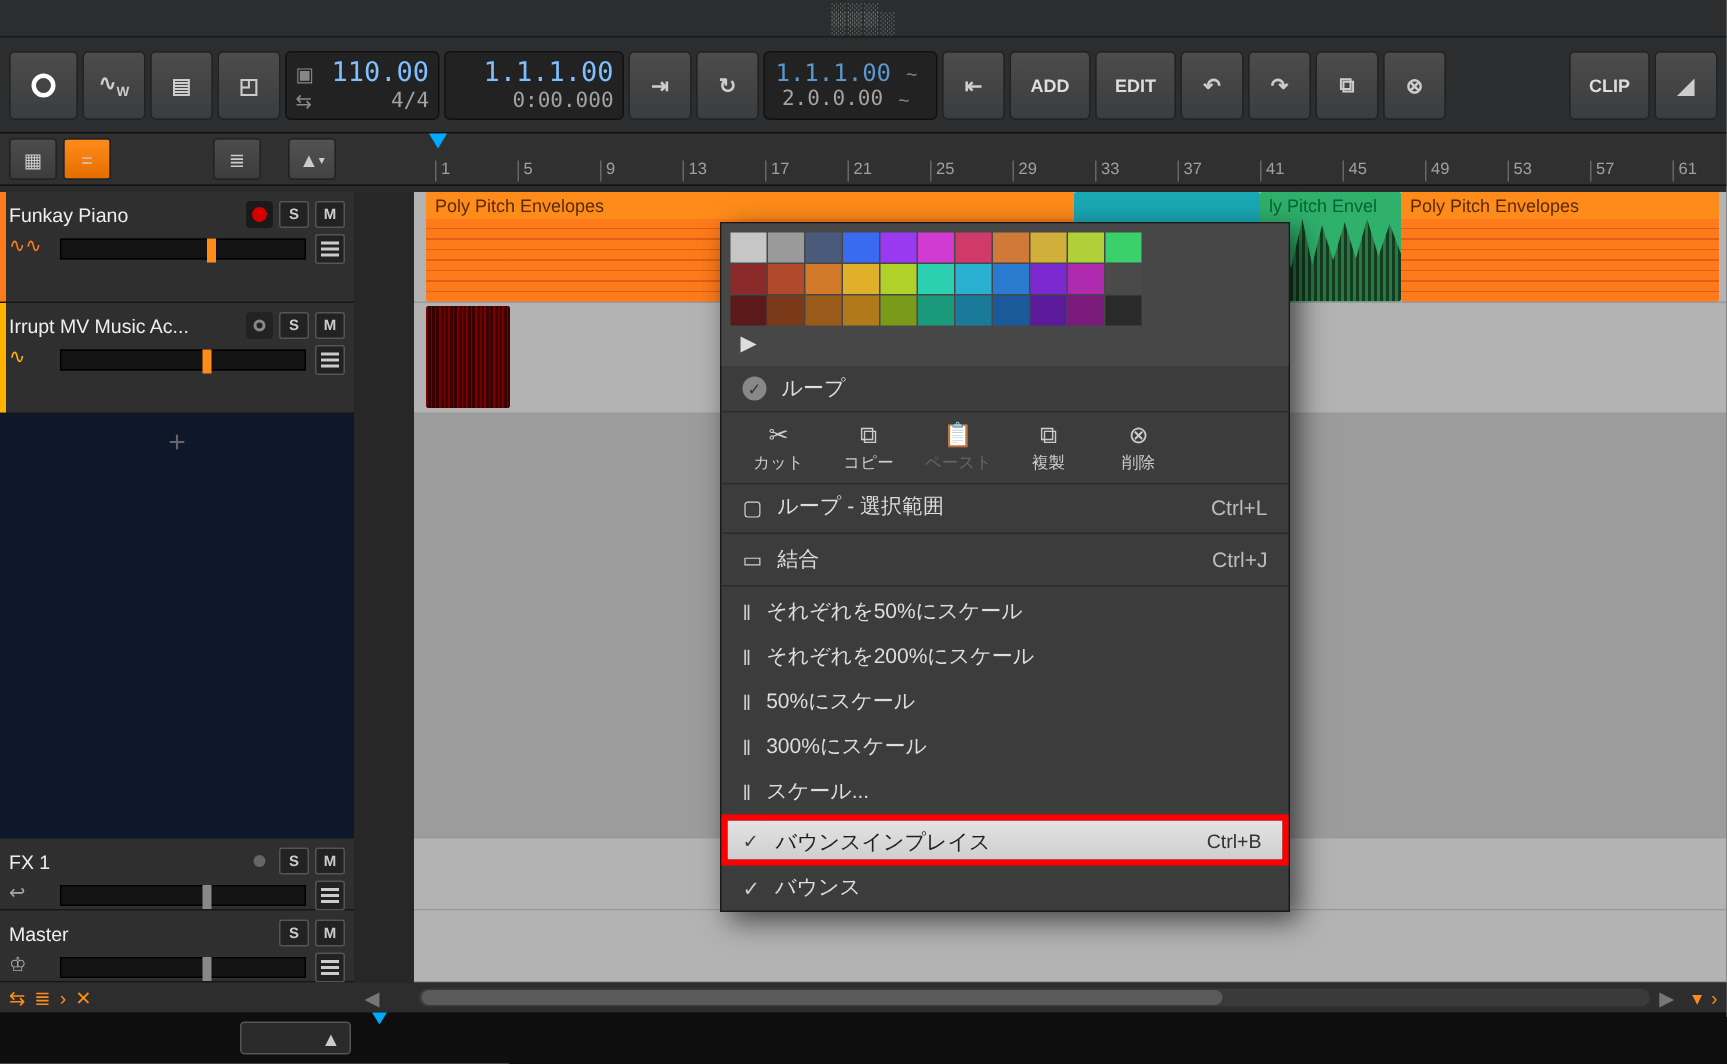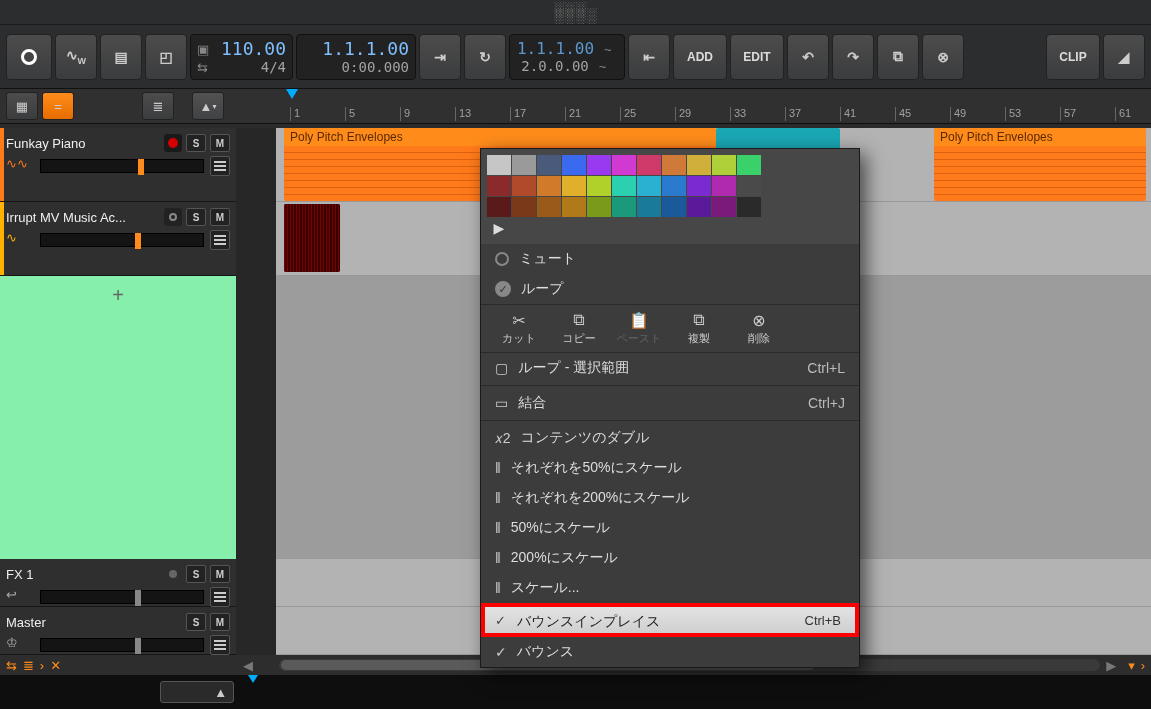--- a/index.html
+++ b/index.html
@@ -24,21 +24,21 @@
   .toolrow { height: 36px; background: #303030; border-top: 1px solid #111; border-bottom: 1px solid #111; display: flex; align-items: stretch; }
   .tool-left { width: 280px; display: flex; align-items: center; gap: 4px; padding-left: 6px; }
   .tool-btn { width: 32px; height: 28px; background: linear-gradient(#4c4c4d,#3b3c3d); border: 1px solid #222; border-radius: 3px; display: flex; align-items: center; justify-content: center; cursor: pointer; }
   .tool-btn.active { background: linear-gradient(#ff8c1a,#e66d00); }
   .ruler { flex: 1; position: relative; display: flex; align-items: flex-end; font-size: 11px; color: #a0a0a0; }
   .ruler-tick { position: absolute; bottom: 2px; height: 14px; border-left: 1px solid #666; padding-left: 3px; }
   .playhead { position: absolute; top: 0; width: 0; height: 0; border-left: 6px solid transparent; border-right: 6px solid transparent; border-top: 10px solid #0af; }
 
   
   .tracks { position: absolute; top: 128px; left: 0; right: 0; bottom: 54px; display: flex; }
-  .track-headers { width: 236px; background: #86efac; display: flex; flex-direction: column; }
+  .track-headers { width: 236px; background: #0f172a; display: flex; flex-direction: column; }
   .track-head { height: 74px; background: #2f2f30; border-bottom: 1px solid #161616; padding: 6px 6px; display: flex; flex-direction: column; gap: 4px; position: relative; }
   .track-head.small { height: 48px; }
   .th-top { display: flex; align-items: center; gap: 4px; }
   .th-name { flex: 1; font-size: 13px; color: #eee; white-space: nowrap; overflow: hidden; text-overflow: ellipsis; }
   .th-sm { width: 20px; height: 18px; background: #222; border: 1px solid #555; border-radius: 2px; display: flex; align-items: center; justify-content: center; font-size: 10px; font-weight: bold; color: #ccc; cursor: pointer; }
   .th-rec { width: 18px; height: 18px; border-radius: 3px; background: #1a1a1a; display: flex; align-items: center; justify-content: center; }
   .th-rec .dot { width: 10px; height: 10px; border-radius: 50%; background: #d40000; }
   .th-bot { display: flex; align-items: center; gap: 6px; }
   .th-icon { width: 28px; height: 20px; }
   .th-slider { flex: 1; height: 14px; background: #141414; border: 1px solid #000; position: relative; }
@@ -312,20 +312,26 @@
 
   <div class="arrangement">
     <div class="arr-row" style="top:0;height:74px;background:#b3b3b3">
       <div class="clip orange" style="left:8px;width:432px">
         <div class="clip-label">Poly Pitch Envelopes</div>
         <div class="clip-body">
             <div class="midi-lines"></div>
           </div>
       </div>
       <div class="clip teal" style="left:440px;width:124px"></div>
+      <div class="clip green" style="left:564px;width:94px">
+        <div class="clip-label">ly Pitch Envel</div>
+        <div class="clip-body">
+            <div class="audio-wave"></div>
+          </div>
+      </div>
       <div class="clip orange" style="left:658px;width:212px">
         <div class="clip-label">Poly Pitch Envelopes</div>
         <div class="clip-body">
             <div class="midi-lines"></div>
           </div>
       </div>
     </div>
     <div class="arr-row" style="top:74px;height:74px;background:#b3b3b3">
       <div class="clip red" style="left:8px;width:56px;top:2px;height:68px">
         <div style="position:absolute;inset:0;background:repeating-linear-gradient(to right,#7a0000 0 1px,#3a0000 1px 3px)"></div>
@@ -369,24 +375,20 @@
       <div class="sw" style="background: rgb(26, 154, 122);"></div>
       <div class="sw" style="background: rgb(26, 122, 154);"></div>
       <div class="sw" style="background: rgb(26, 90, 154);"></div>
       <div class="sw" style="background: rgb(90, 26, 154);"></div>
       <div class="sw" style="background: rgb(122, 26, 122);"></div>
       <div class="sw" style="background: rgb(42, 42, 42);"></div>
       <div class="sw arrow">▶</div>
     </div>
 
   <div class="ctx-row">
-      <span class="radio-empty"></span>
-      <span>ミュート</span>
-    </div>
-  <div class="ctx-row">
       <span class="radio-check">✓</span>
       <span>ループ</span>
     </div>
 
   <div class="ctx-actions">
     <div class="ctx-action">
         <span class="ic">✂</span>
         <span>カット</span>
       </div>
     <div class="ctx-action">
@@ -413,38 +415,34 @@
       <span class="sc">Ctrl+L</span>
     </div>
   <div class="ctx-sep"></div>
   <div class="ctx-row">
       <span class="sm-icon">▭</span>
       <span>結合</span>
       <span class="sc">Ctrl+J</span>
     </div>
   <div class="ctx-sep"></div>
   <div class="ctx-row">
-      <span class="sm-icon">𝑥2</span>
-      <span>コンテンツのダブル</span>
-    </div>
-  <div class="ctx-row">
       <span class="sm-icon">‖</span>
       <span>それぞれを50%にスケール</span>
     </div>
   <div class="ctx-row">
       <span class="sm-icon">‖</span>
       <span>それぞれを200%にスケール</span>
     </div>
   <div class="ctx-row">
       <span class="sm-icon">‖</span>
       <span>50%にスケール</span>
     </div>
   <div class="ctx-row">
       <span class="sm-icon">‖</span>
-      <span>200%にスケール</span>
+      <span>300%にスケール</span>
     </div>
   <div class="ctx-row">
       <span class="sm-icon">‖</span>
       <span>スケール...</span>
     </div>
 
   <div style="position:relative;height:34px">
     <div class="ctx-highlight" style="top:0">
       <span style="position:absolute;left:10px;top:6px;color:#444">✓</span>
       <span class="lab">バウンスインプレイス</span>

